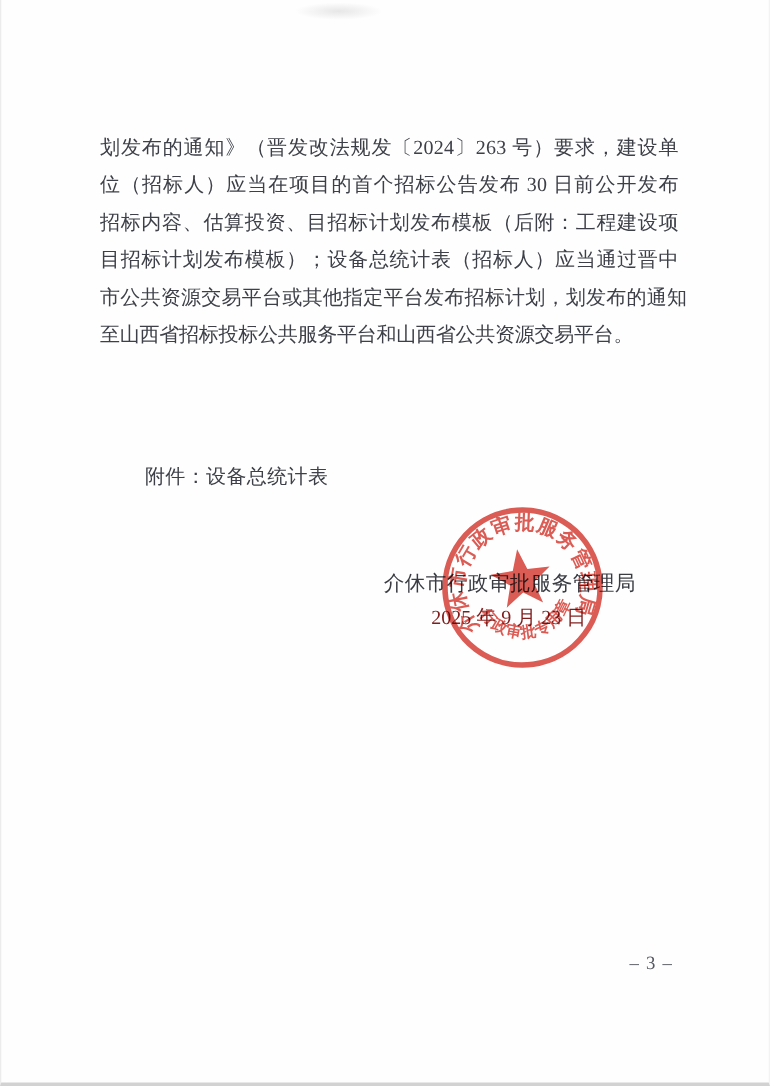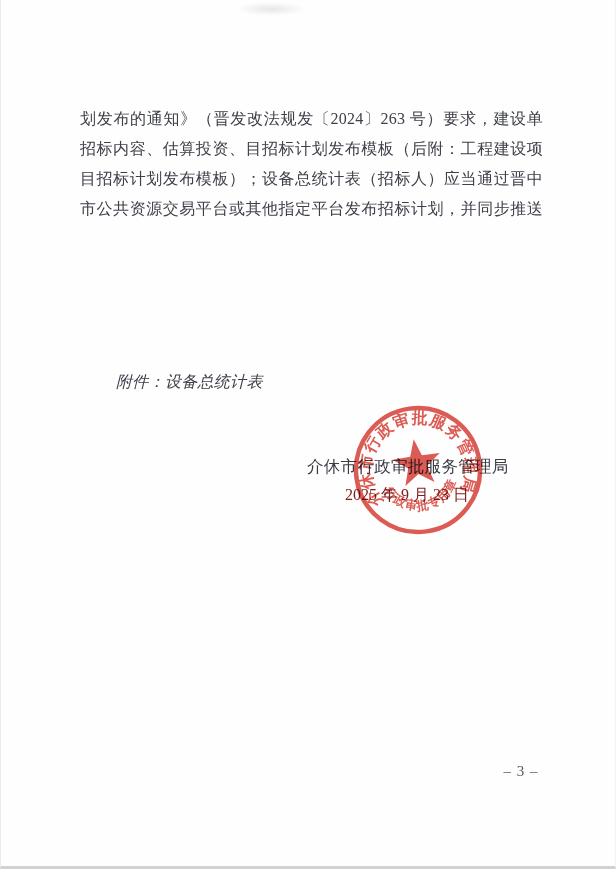--- a/index.html
+++ b/index.html
@@ -42,21 +42,20 @@
     letter-spacing: -0.2px;
   }
   .attachment-line {
     position: absolute;
     left: 115px; top: 370px;
     height: 24px; line-height: 24px;
     color: #3e4049;
     font-size: 16px;
     letter-spacing: 0.3px;
     white-space: nowrap;
-    font-style: italic;
   }
   .signature-agency {
     position: absolute;
     left: 306px; top: 455px;
     height: 24px; line-height: 24px;
     color: #3a3c44;
     font-size: 16.5px;
     letter-spacing: 0.3px;
     white-space: nowrap;
   }
@@ -107,23 +106,25 @@
 </style>
 </head>
 <body>
 
 <div class="page">
 
   <div class="scan-smudge"></div>
 
   <div class="body-text">
     <div class="body-line">划发布的通知》（晋发改法规发〔2024〕263 号）要求，建设单</div>
+    <div class="body-line">位（招标人）应当在项目的首个招标公告发布 30 日前公开发布</div>
     <div class="body-line">招标内容、估算投资、目招标计划发布模板（后附：工程建设项</div>
     <div class="body-line">目招标计划发布模板）；设备总统计表（招标人）应当通过晋中</div>
-    <div class="body-line">市公共资源交易平台或其他指定平台发布招标计划，并同步推送</div>
+    <div class="body-line">市公共资源交易平台或其他指定平台发布招标计划，划发布的通知</div>
+    <div class="body-line last">至山西省招标投标公共服务平台和山西省公共资源交易平台。</div>
   </div>
 
   <div class="attachment-line">附件：设备总统计表</div>
 
   <div class="signature-agency">介休市行政审批服务管理局</div>
 
   <div class="signature-date">2025 年 9 月 23 日</div>
 
   <div class="seal">
     <svg viewBox="0 0 140 140" xmlns="http://www.w3.org/2000/svg">

